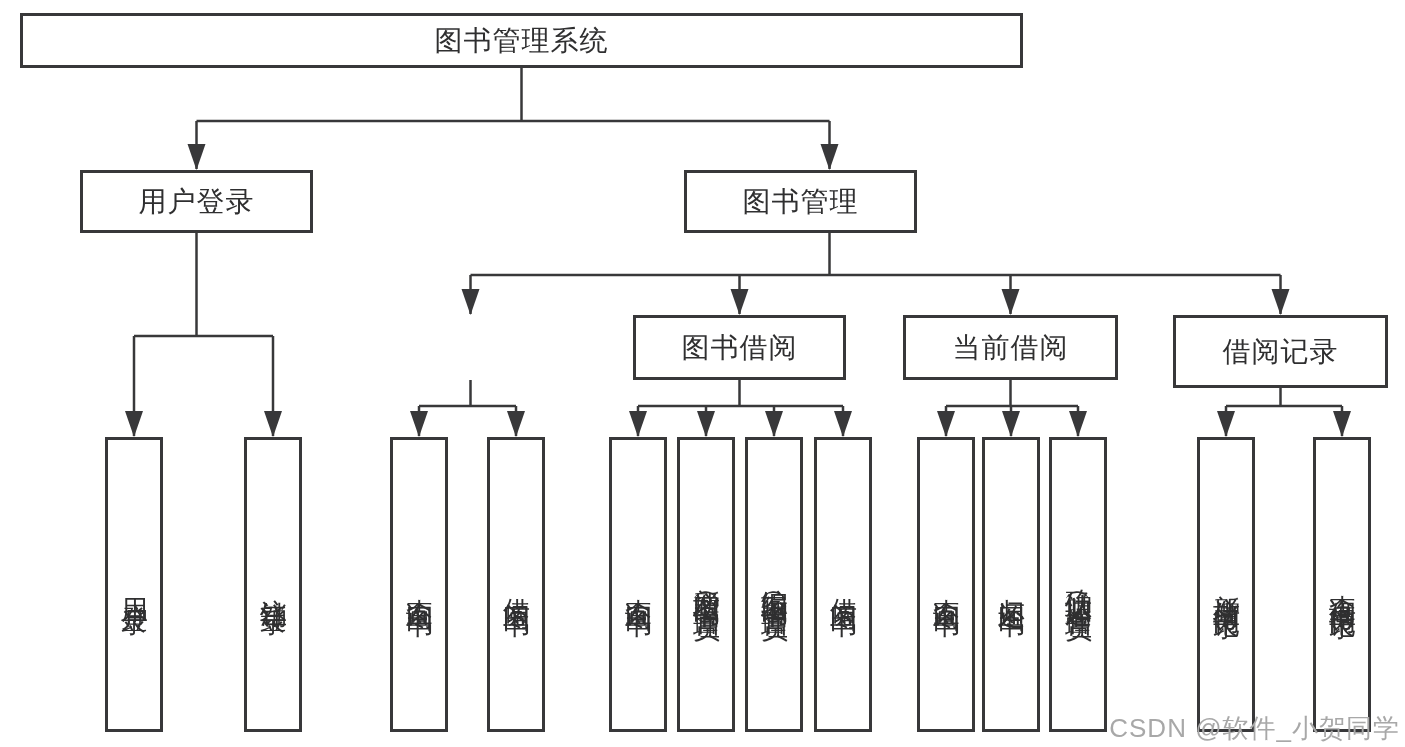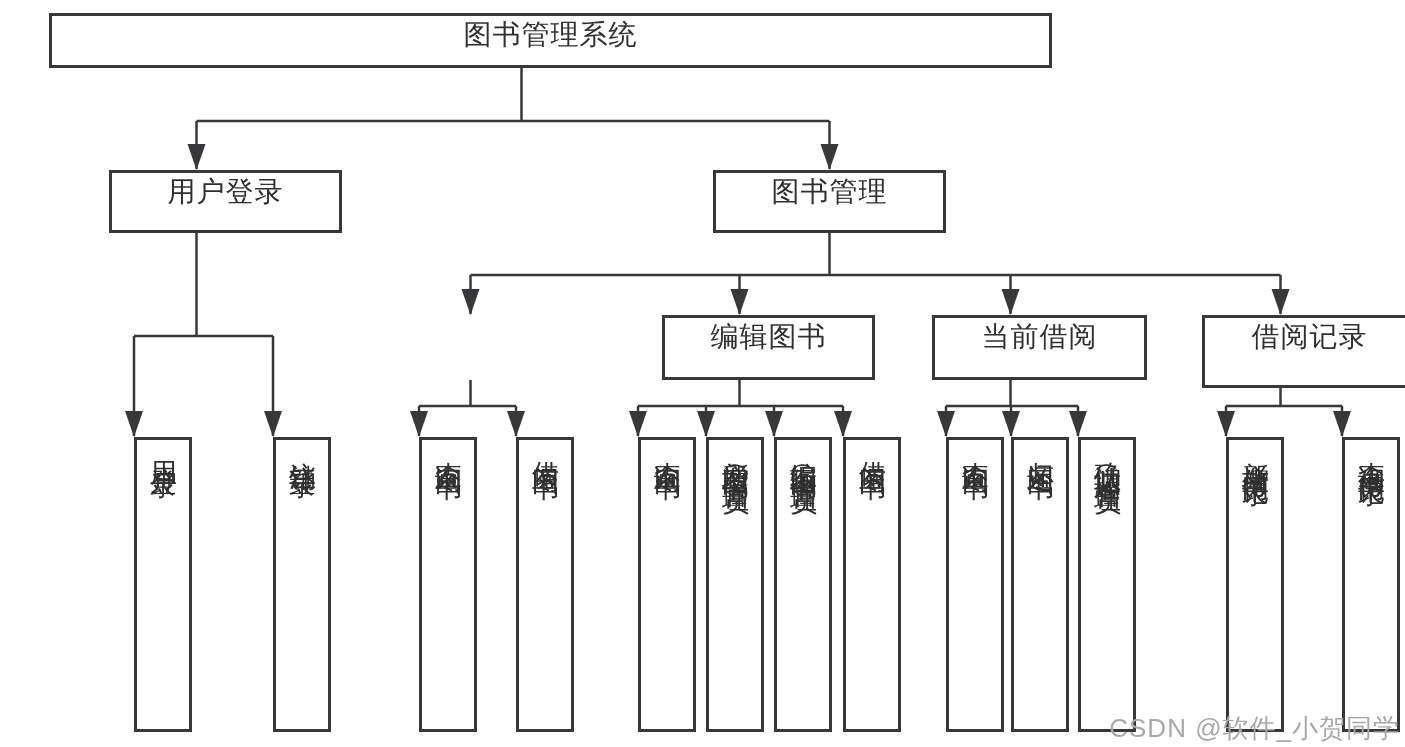--- a/index.html
+++ b/index.html
@@ -11,23 +11,23 @@
     font-family: "Liberation Sans", sans-serif;
     overflow: hidden;
   }
   #connectors { position: absolute; left: 0; top: 0; }
   .node {
     position: absolute;
     box-sizing: border-box;
     border: 3px solid #38383a;
     background: #ffffff;
     display: flex;
+    align-items: center;
     justify-content: center;
     color: #2f2f30;
-    margin-left: 29px;
   }
   .node.h span {
     font-size: 28px;
     letter-spacing: 1px;
     white-space: nowrap;
   }
   .node.v span {
     writing-mode: vertical-rl;
     text-orientation: mixed;
     font-size: 27px;
@@ -105,21 +105,21 @@
   </div>
 
   <div class="node h" style="left:80px; top:170px; width:233px; height:63px">
     <span>用户登录</span>
   </div>
   <div class="node h" style="left:684px; top:170px; width:233px; height:63px">
     <span>图书管理</span>
   </div>
 
   <div class="node h" style="left:633px; top:315px; width:213px; height:65px">
-    <span>编辑图书</span>
+    <span>图书借阅</span>
   </div>
   <div class="node h" style="left:903px; top:315px; width:215px; height:65px">
     <span>当前借阅</span>
   </div>
   <div class="node h" style="left:1173px; top:315px; width:215px; height:73px">
     <span>借阅记录</span>
   </div>
 
   <div class="node v" style="left:105px; top:437px; width:58px; height:295px">
     <span>用户登录</span>

